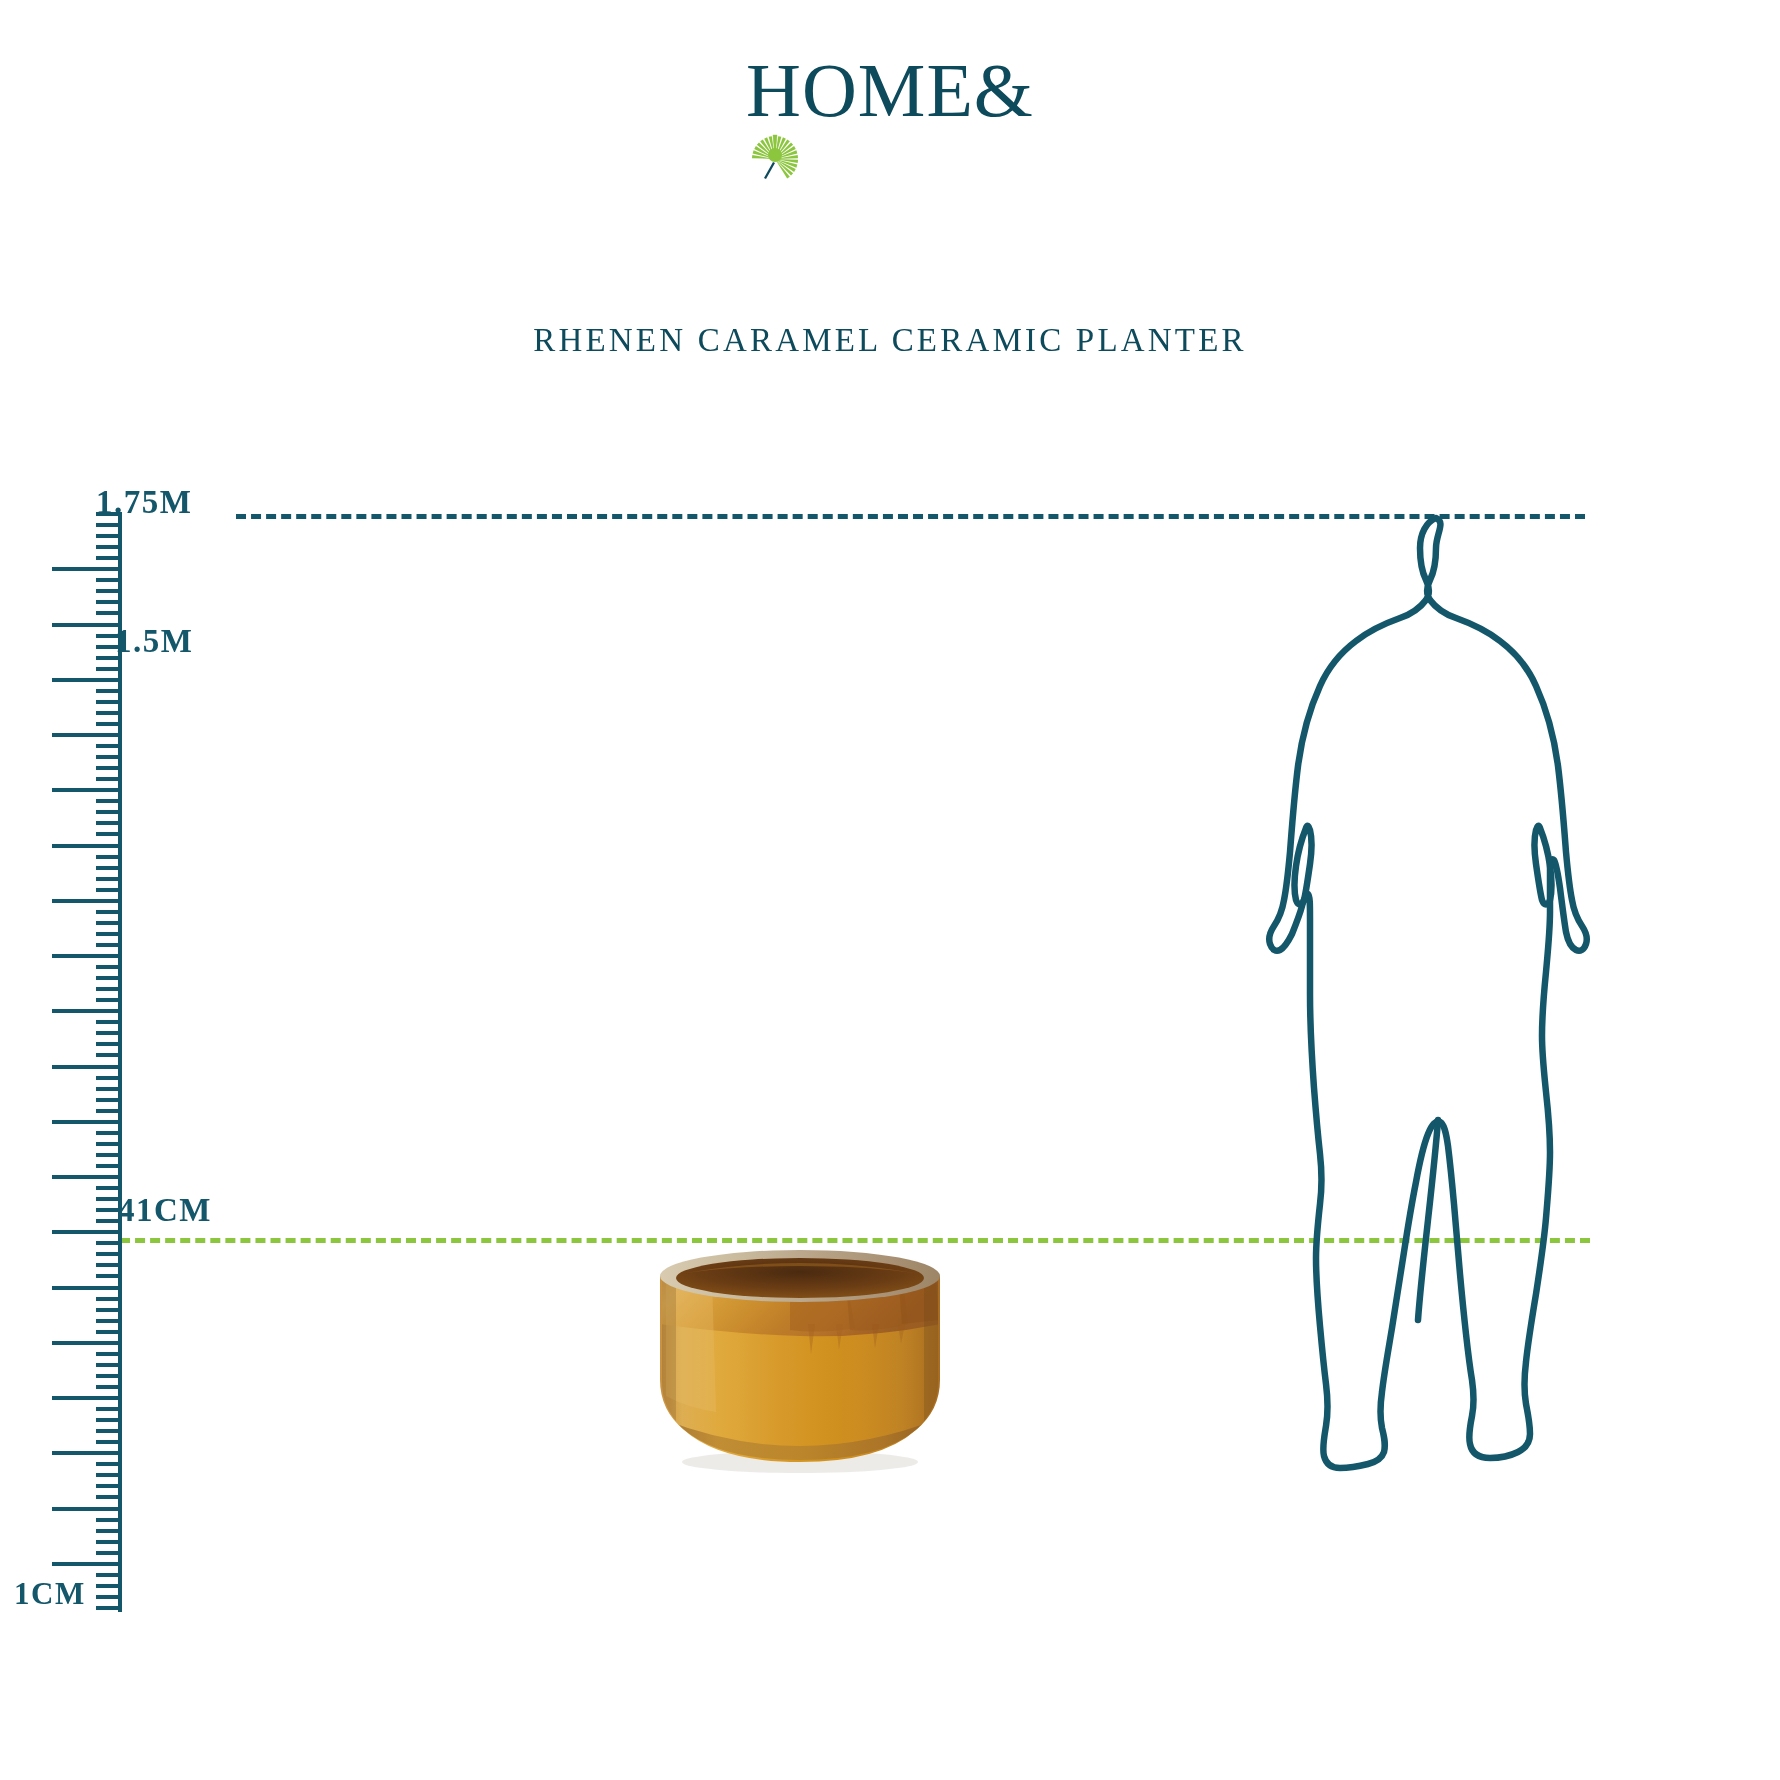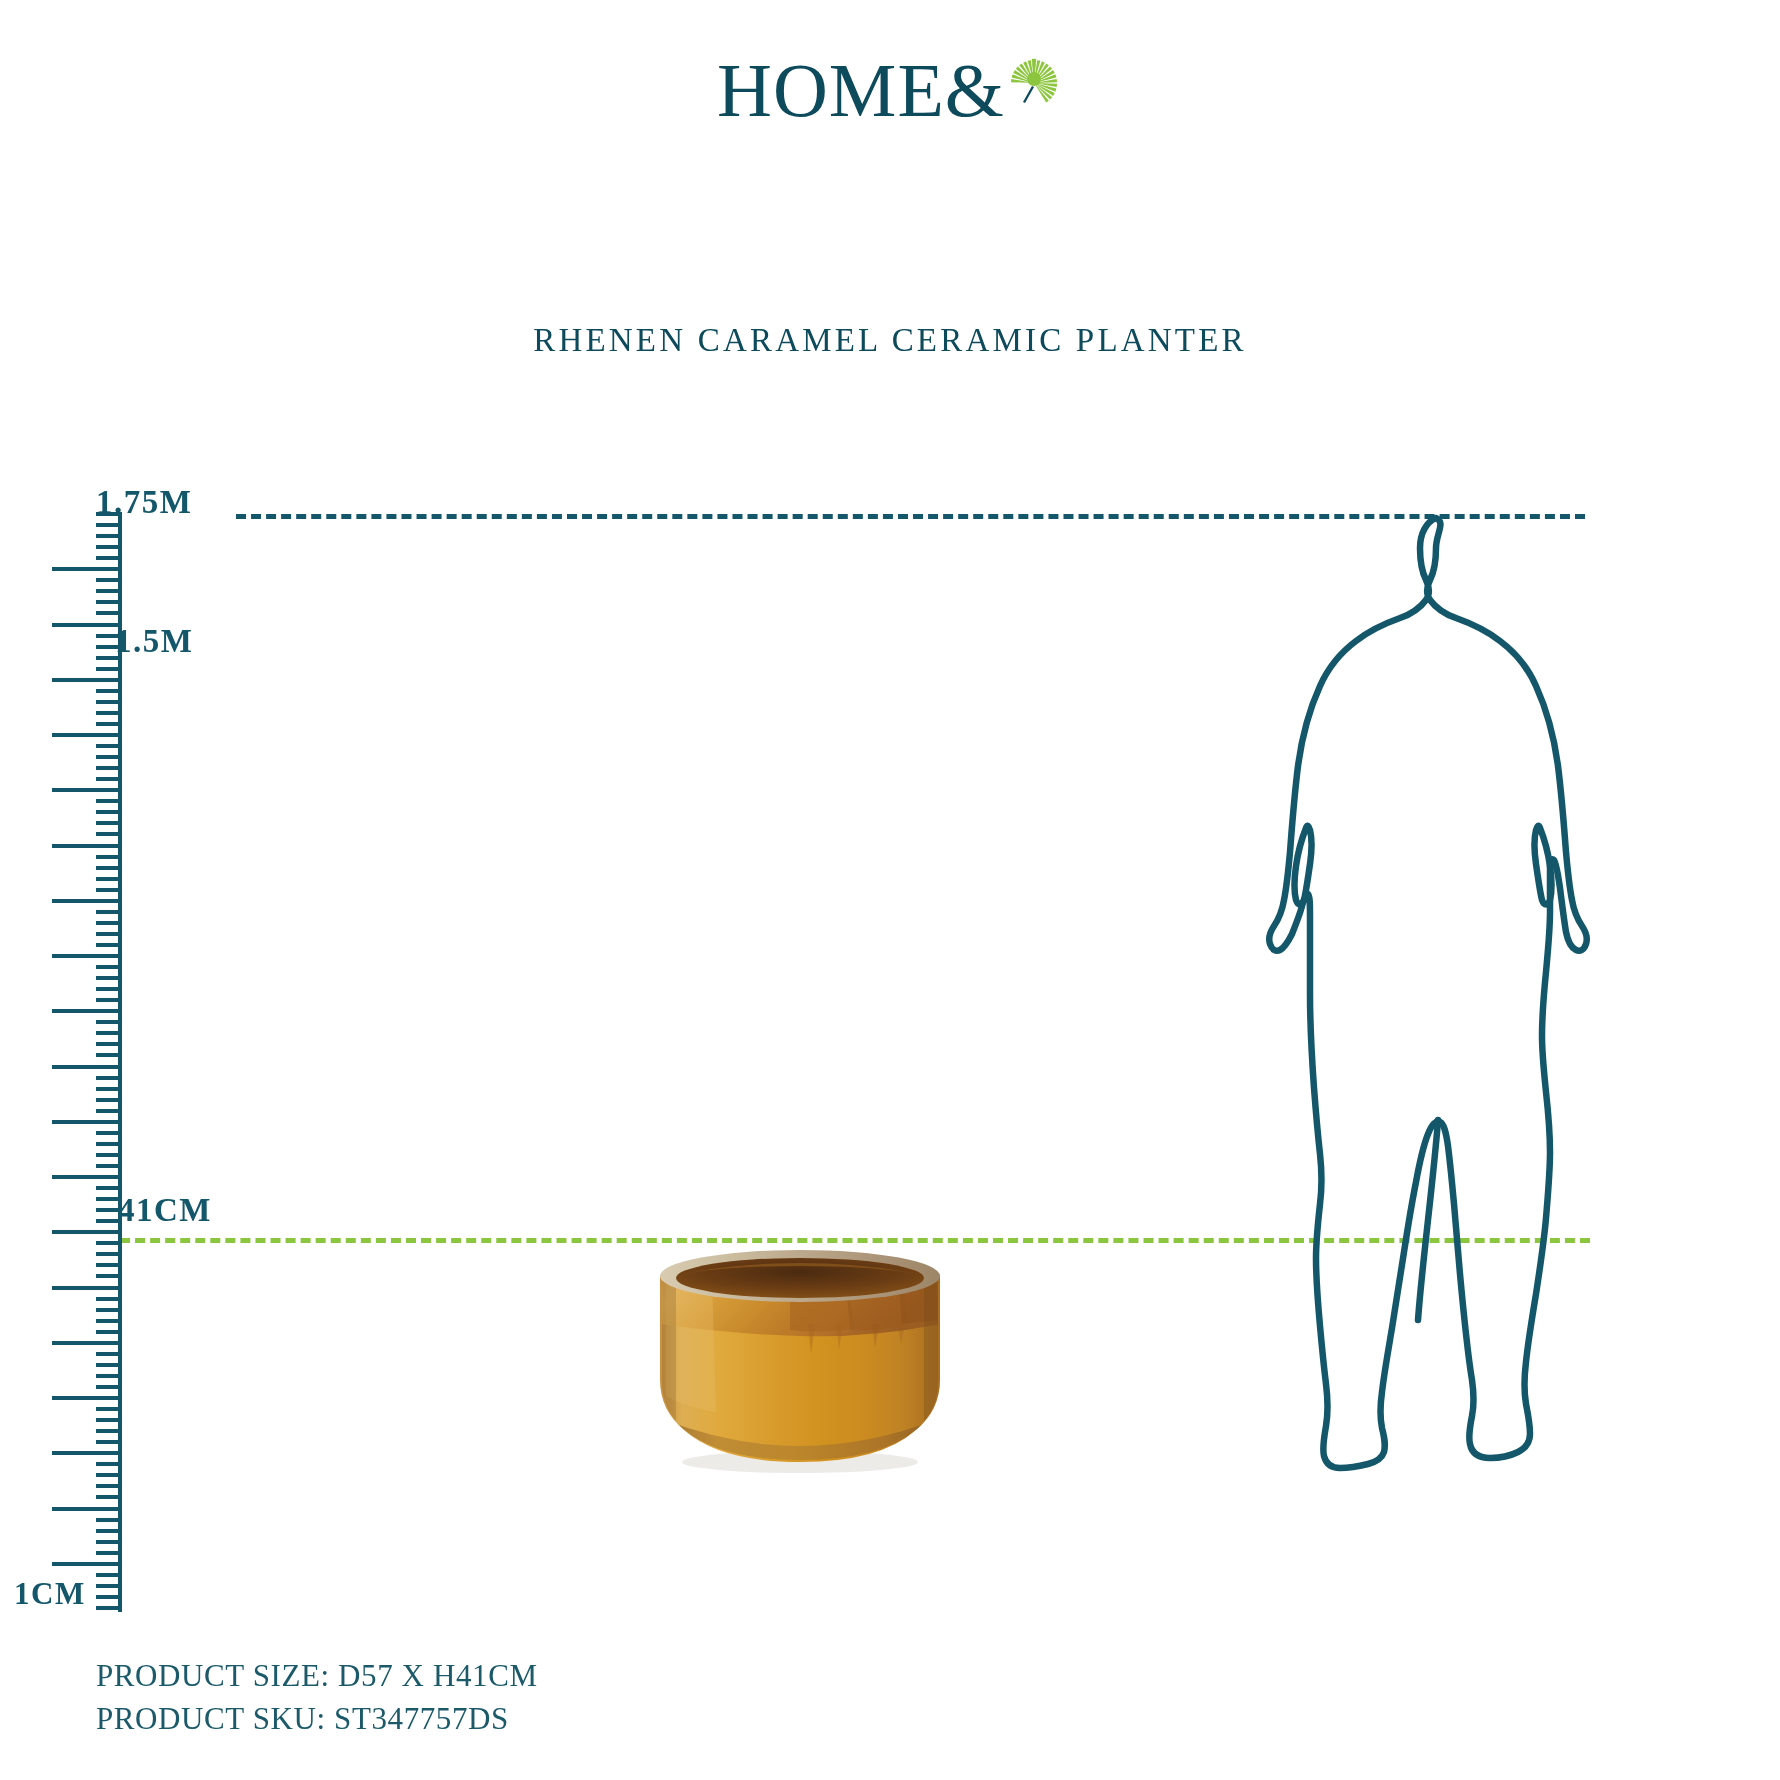--- a/index.html
+++ b/index.html
@@ -12,21 +12,21 @@
   }
   .stage{position:absolute;inset:0;}
 
   
   #logo{
     position:absolute;left:0;right:0;top:52px;
     display:flex;flex-direction:column;align-items:center;
     line-height:1;
   }
   #logo-row1{
-    display:flex;align-items:flex-start;
+    display:flex;align-items:flex-start;flex-direction:column;
   }
   .logo-home{
     font-family:"Liberation Serif", serif;
     font-size:76px;
     letter-spacing:1px;
     color:#0d4a5c;
     font-weight:400;
   }
   .logo-garden{
     font-family:"Liberation Serif", serif;
@@ -484,18 +484,14 @@
                  C294,342 294,330 296,322
                  C297,318 299,316 300,320 Z"></path>
 
         <path d="M198,612
                  C196,640 192,676 188,712
                  C184,748 180,784 178,812"></path>
       </g>
     </svg>
   </div>
 
-  <div id="product-info">
-    <div>PRODUCT SIZE: D57 X H41CM</div>
-    <div>PRODUCT SKU: ST347757DS</div>
-  </div>
 
 </div>
 
 </body></html>

